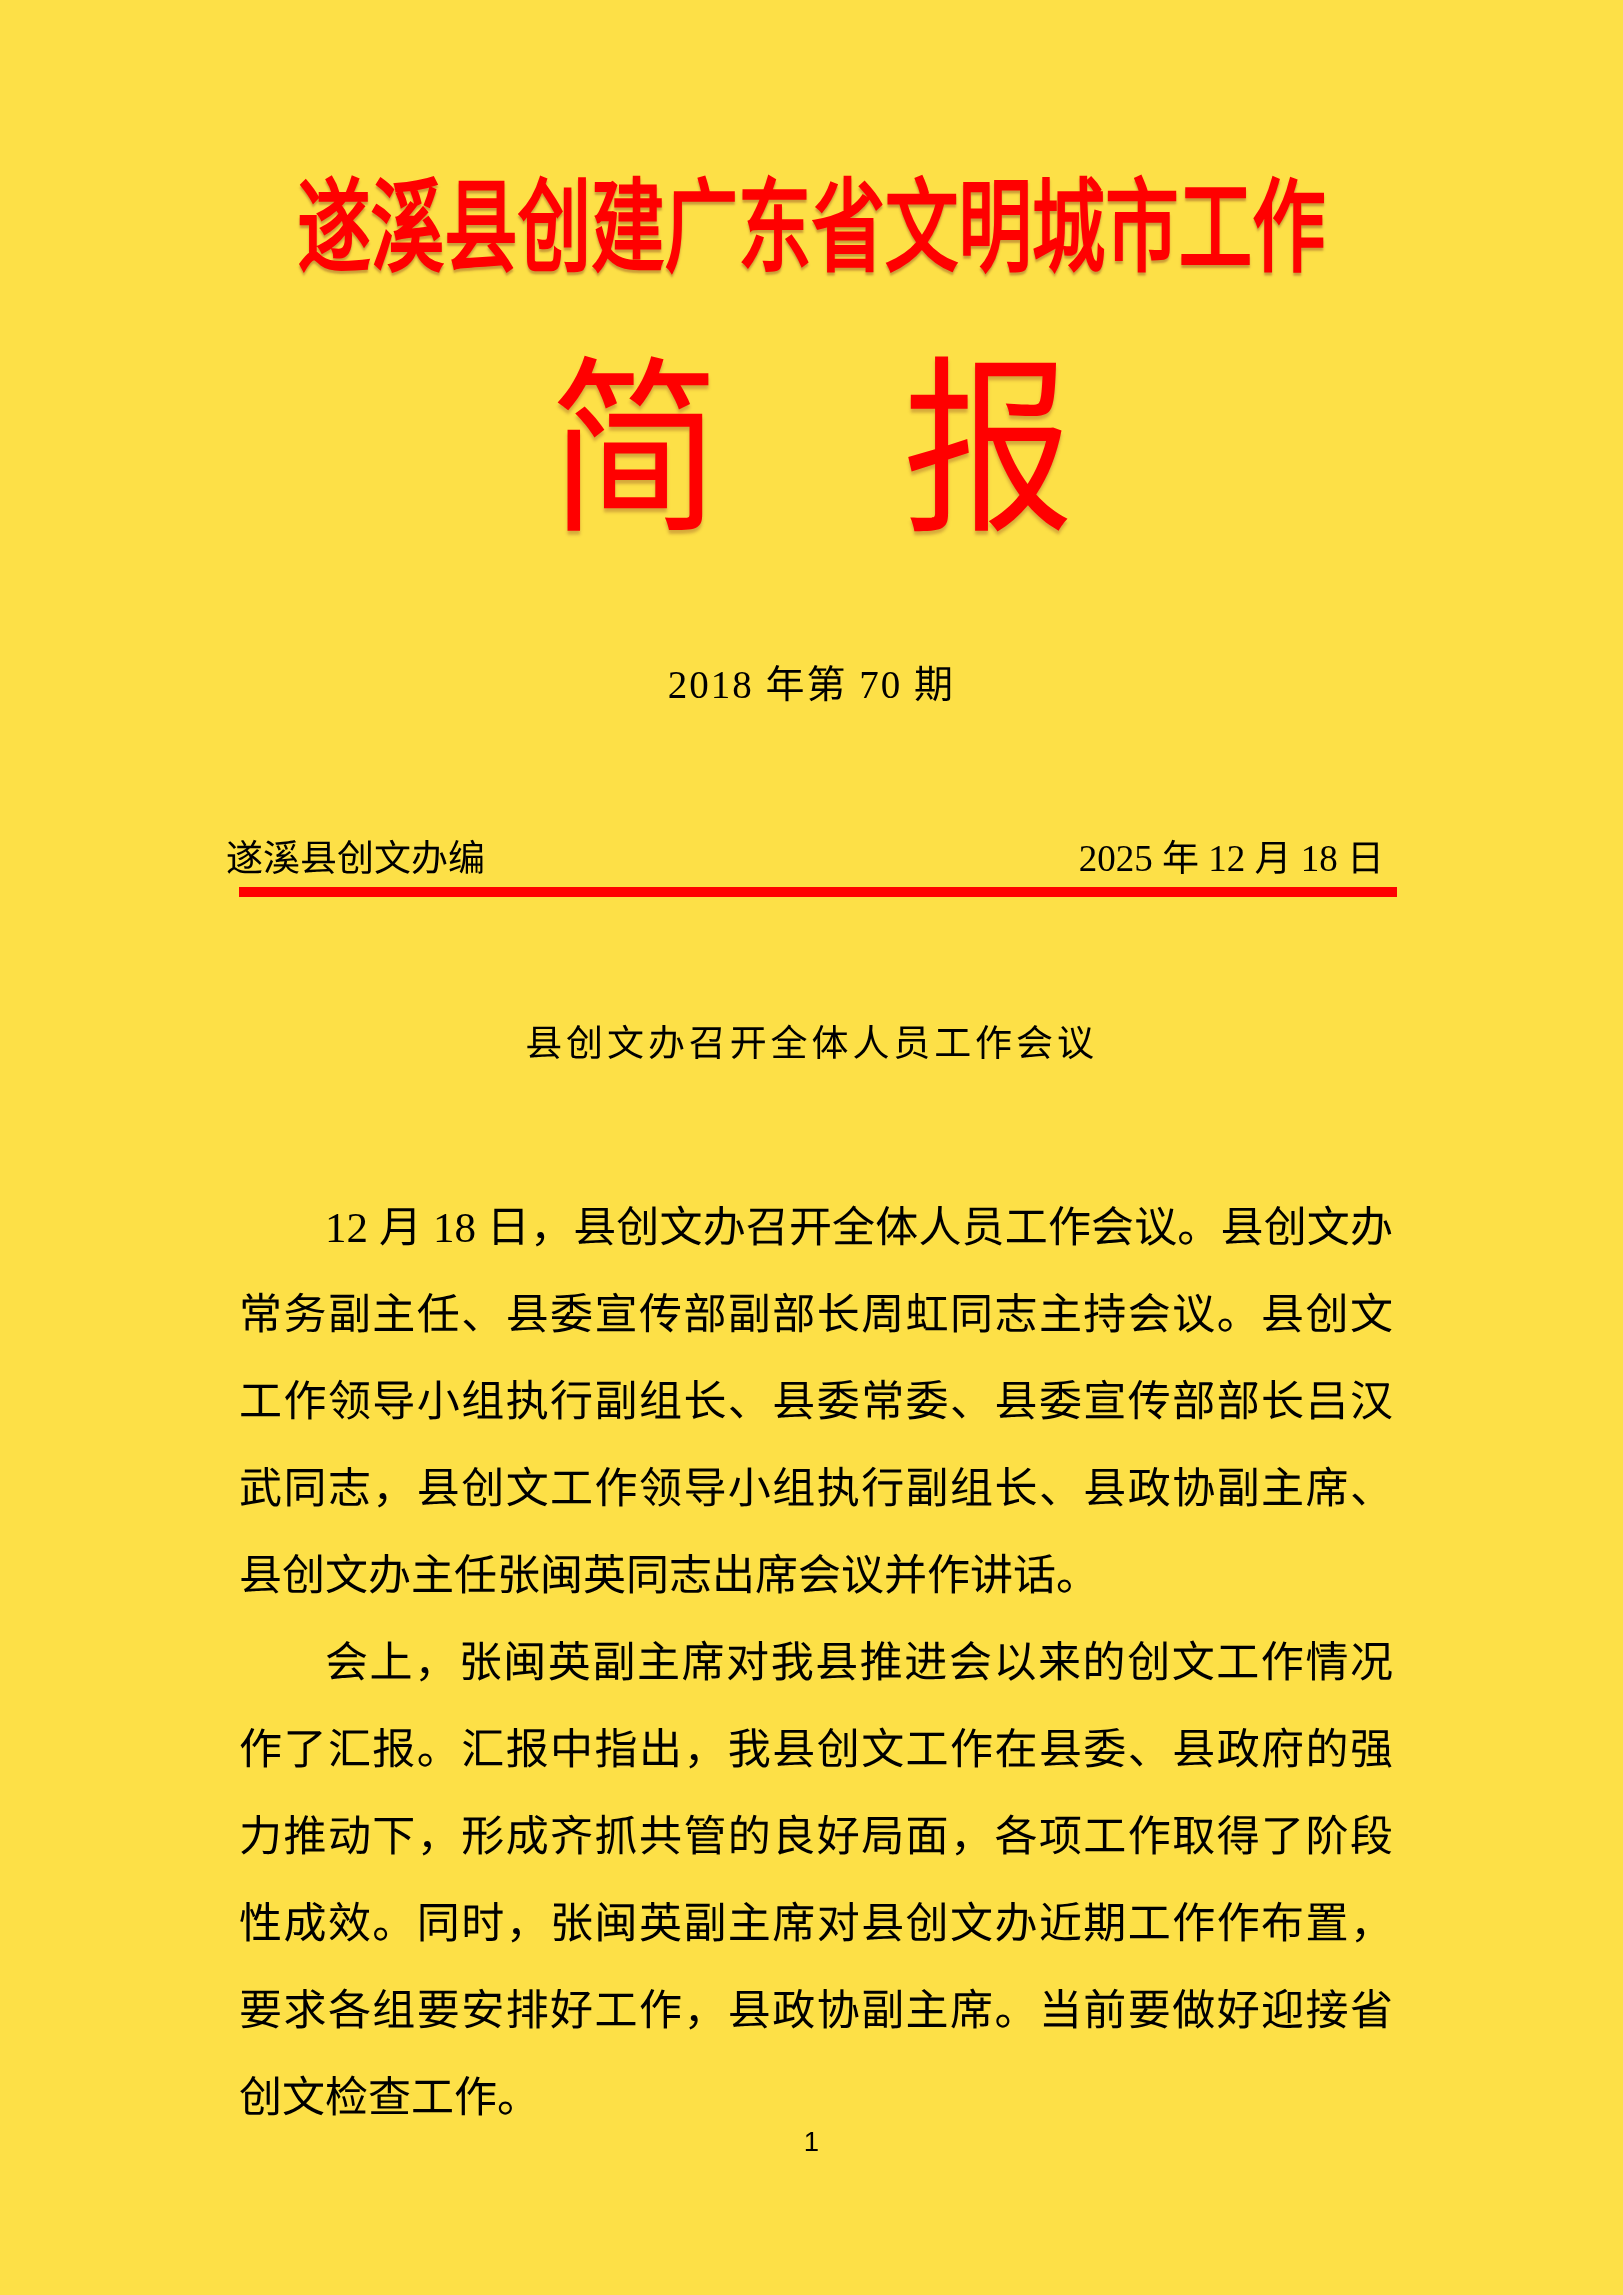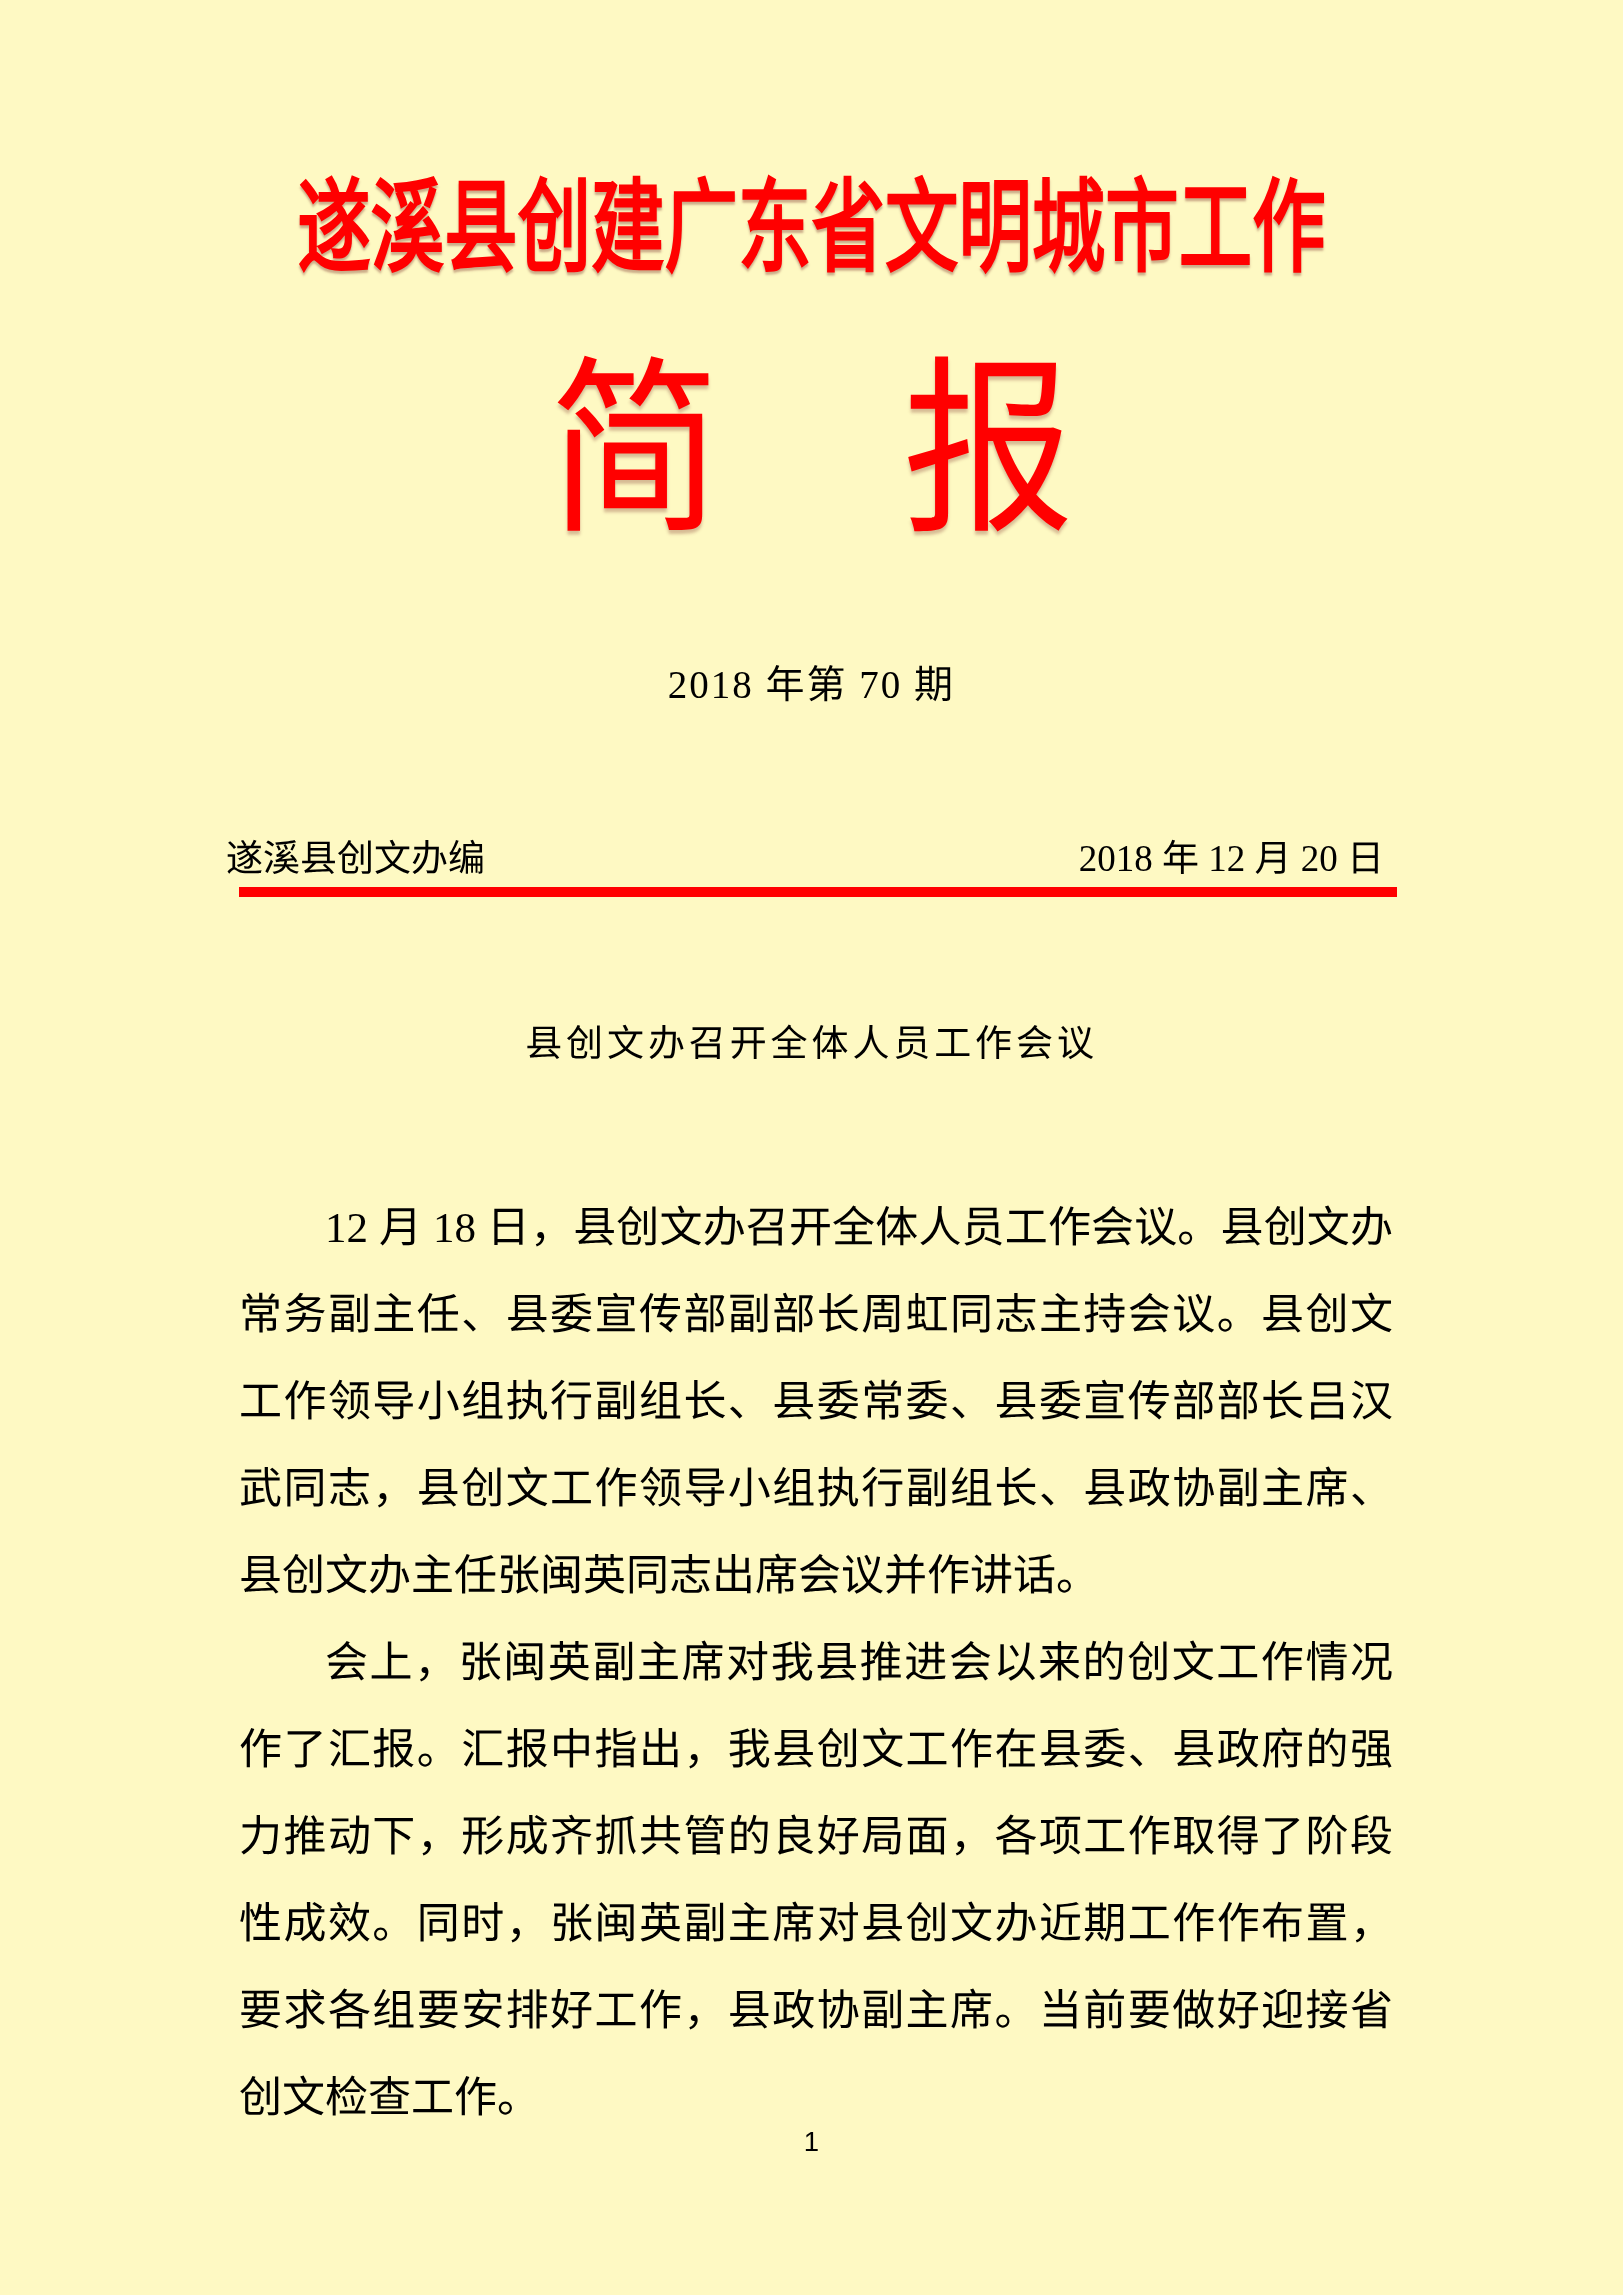--- a/index.html
+++ b/index.html
@@ -7,21 +7,21 @@
     --accent:#FF0000;
     --ink:#000000;
   }
   *{box-sizing:border-box;}
   html,body{margin:0;padding:0;background:#888;}
   .page{
     position:relative;
     width:1623px;
     height:2295px;
     margin:0 auto;
-    background:#fef9c3;
+    background:#fde047;
     font-family:"Liberation Serif","DejaVu Serif",serif;
     color:var(--ink);
     overflow:hidden;
   }
   
   .masthead-title{
     position:absolute;
     top:175px;
     left:0;
     width:100%;
@@ -137,21 +137,21 @@
   <div class="masthead-title">遂溪县创建广东省文明城市工作</div>
 
   <div class="brief-row">
     <span class="brief-char-left">简</span><span class="brief-char-right">报</span>
   </div>
 
   <div class="issue-line">2018 年第 70 期</div>
 
   <div class="meta-row">
     <span class="meta-editor">遂溪县创文办编</span>
-    <span class="meta-date">2018 年 12 月 20 日</span>
+    <span class="meta-date">2025 年 12 月 18 日</span>
   </div>
 
   <div class="red-rule"></div>
 
   <div class="article-title">县创文办召开全体人员工作会议</div>
 
   <div class="article-body">
     <p>12 月 18 日，县创文办召开全体人员工作会议。县创文办常务副主任、县委宣传部副部长周虹同志主持会议。县创文工作领导小组执行副组长、县委常委、县委宣传部部长吕汉武同志，县创文工作领导小组执行副组长、县政协副主席、 县创文办主任张闽英同志出席会议并作讲话。</p>
     <p>会上，张闽英副主席对我县推进会以来的创文工作情况作了汇报。汇报中指出，我县创文工作在县委、县政府的强力推动下，形成齐抓共管的良好局面，各项工作取得了阶段性成效。同时，张闽英副主席对县创文办近期工作作布置，要求各组要安排好工作，县政协副主席。当前要做好迎接省创文检查工作。</p>
   </div>

